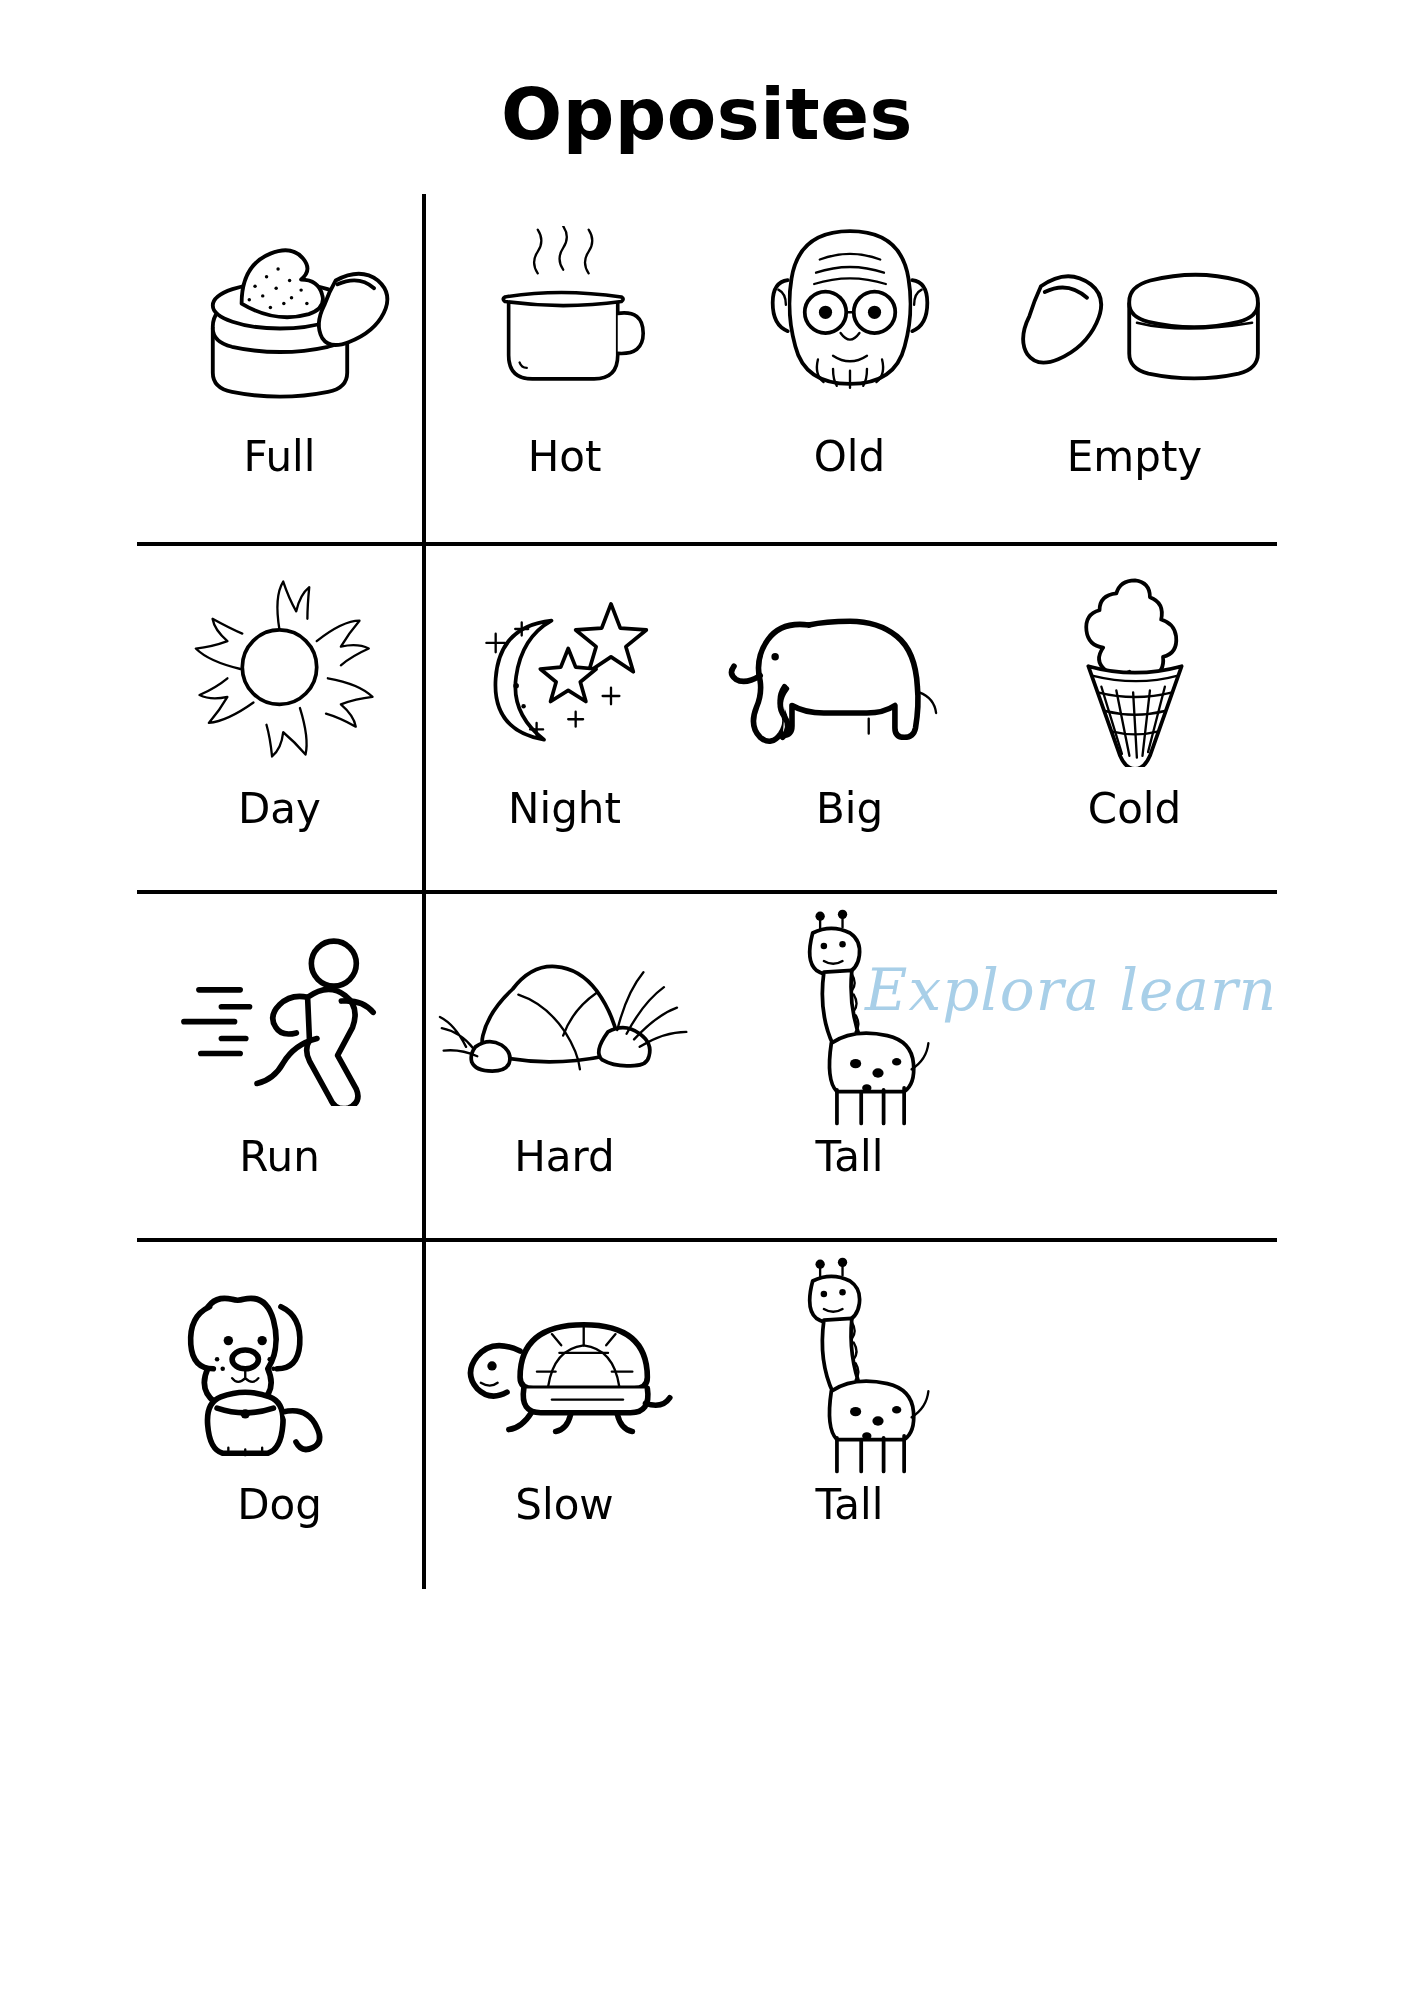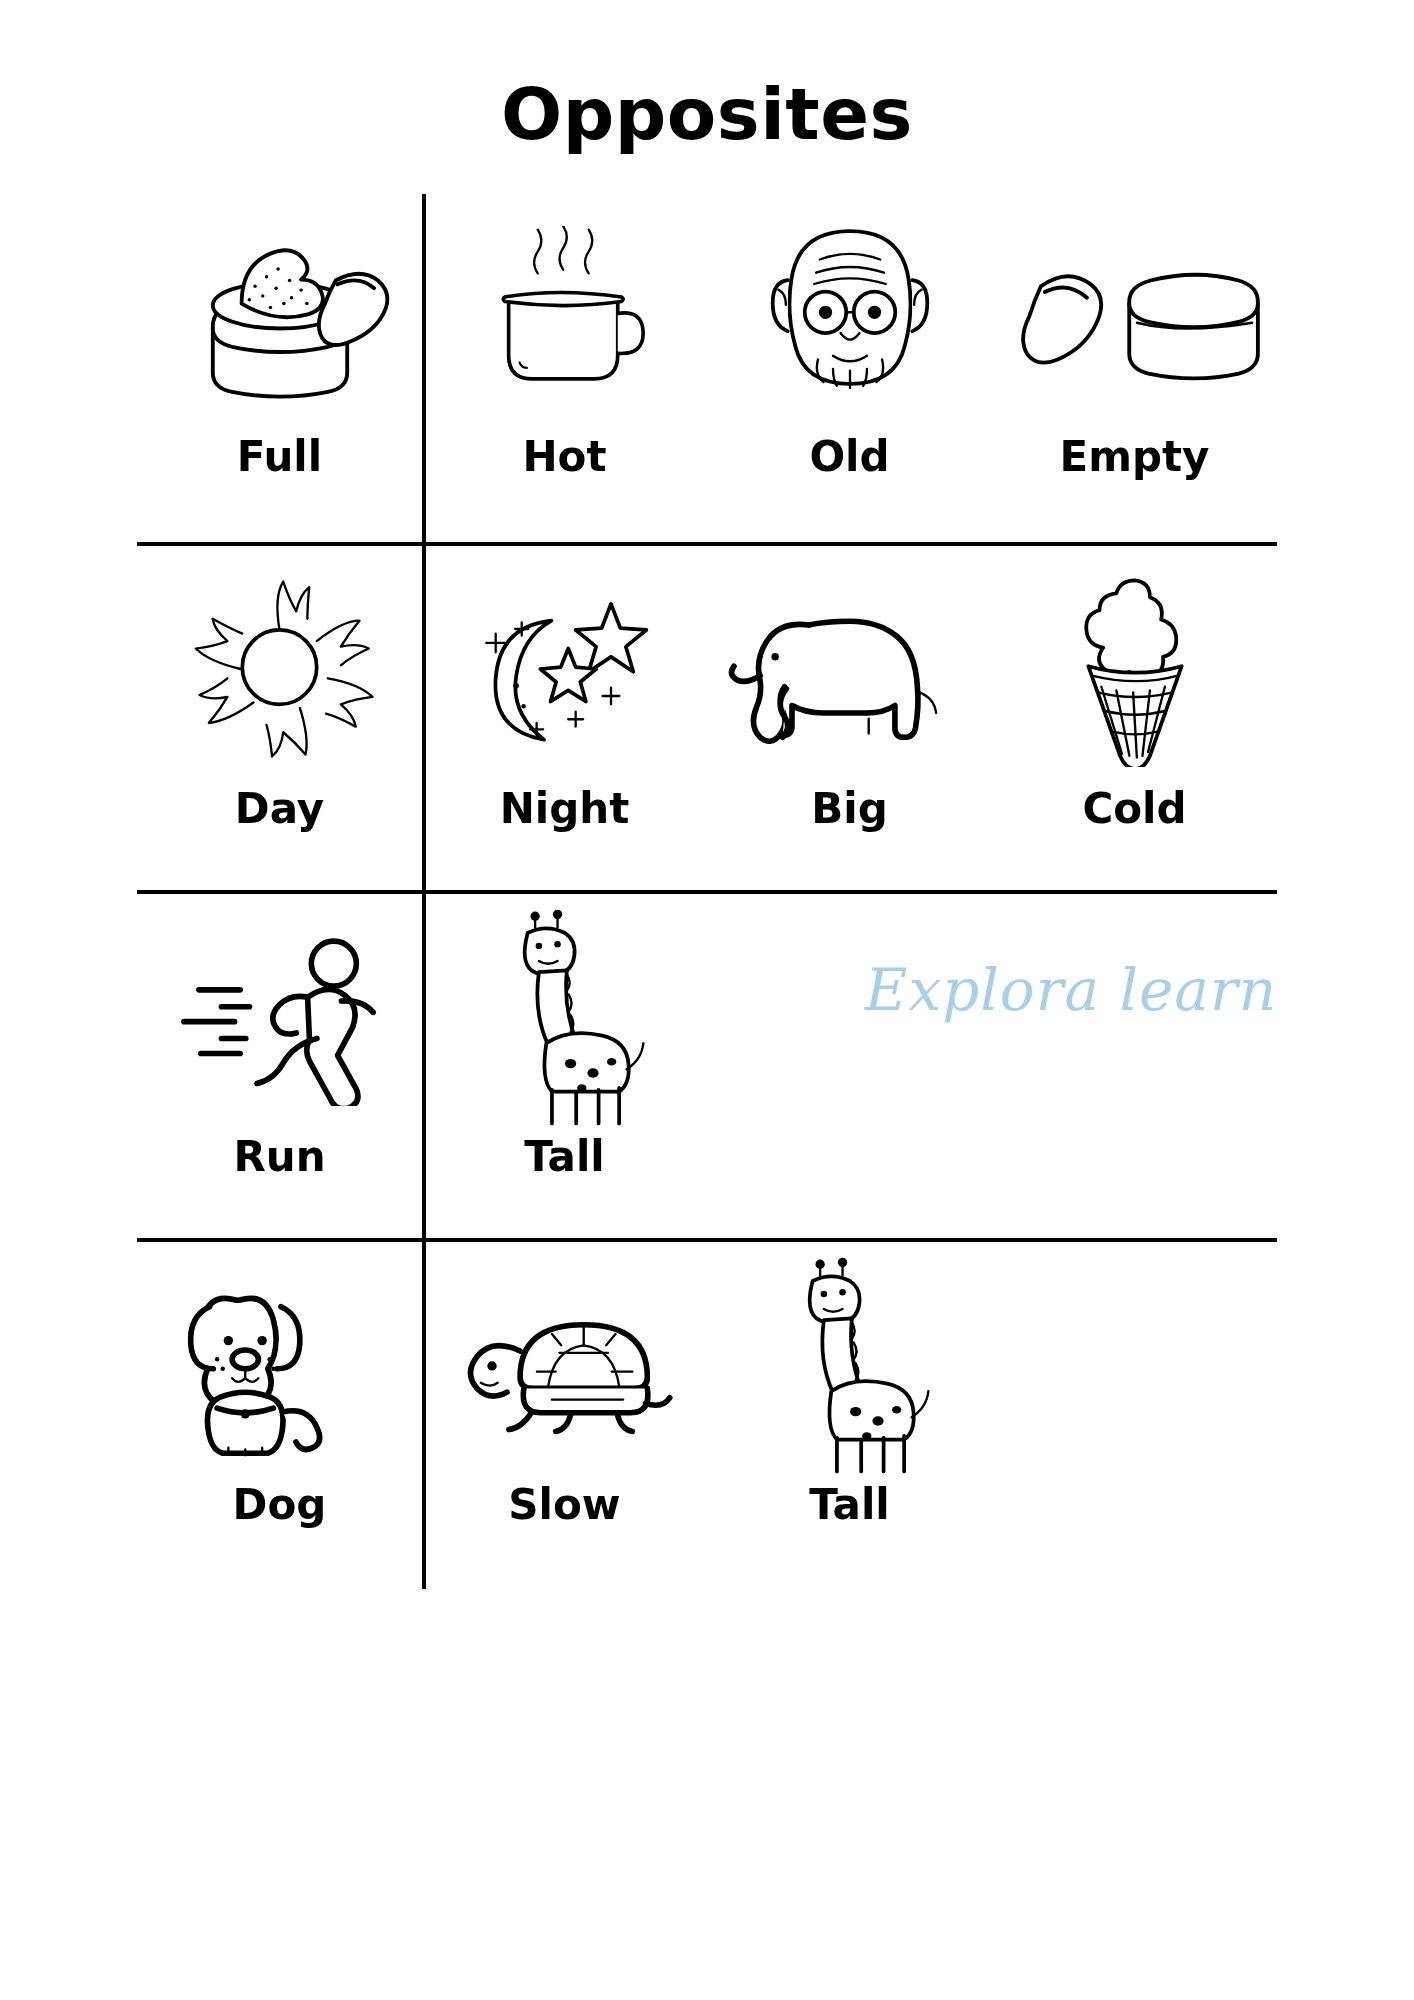--- a/index.html
+++ b/index.html
@@ -81,21 +81,21 @@
     justify-content: center;
     padding-top: 6px;
     box-sizing: border-box;
   }
   .art svg {
     display: block;
   }
   .label {
     font-family: "DejaVu Sans", sans-serif;
     font-size: 42px;
-    font-weight: 700;
+    font-weight: 400;
     line-height: 1;
     margin-top: 2px;
     text-align: center;
   }
 
   
   .vline {
     position: absolute;
     top: 0;
     bottom: 0;
@@ -332,20 +332,36 @@
               <path d="M18 100 h54"></path>
               <path d="M36 134 h42"></path>
               <path d="M58 84 h30"></path>
               <path d="M58 118 h26"></path>
             </g>
           </svg>
         </div>
         <div class="label">Run</div>
       </div>
 
+      <div class="cell">
+        <div class="art">
+          <svg viewBox="0 0 280 180" width="262" height="168">
+            <path class="fillw" d="M84 60 q20 -26 46 -24 q26 2 44 26 q16 22 22 48 q4 18 -14 22 q-60 12 -116 0 q-18 -4 -14 -22 q6 -26 32 -50 z"></path>
+            <path class="thin" d="M90 66 q30 10 50 40 q14 22 16 40"></path>
+            <path class="thin" d="M174 64 q-26 18 -36 46"></path>
+            <path class="fillw" d="M186 106 q18 -10 34 2 q14 10 10 24 q-2 10 -16 10 q-20 2 -34 -6 q-10 -8 6 -30 z"></path>
+            <path class="fillw" d="M44 122 q14 -10 28 -2 q12 8 8 20 q-4 8 -18 8 q-18 0 -22 -10 q-2 -8 4 -16 z"></path>
+            <g class="thin">
+              <path d="M196 104 q10 -40 28 -62 M206 108 q18 -34 40 -50 M214 114 q24 -26 46 -34 M220 122 q26 -16 50 -16"></path>
+              <path d="M34 122 q-12 -24 -28 -32 M42 124 q-14 -18 -34 -22 M46 132 q-18 -8 -36 -6"></path>
+            </g>
+          </svg>
+        </div>
+        <div class="label">Hard</div>
+      </div>
 
       <div class="cell">
         <div class="art">
           <svg viewBox="0 0 180 240" width="168" height="226">
             <path class="thin" d="M58 26 v-12 M82 24 v-12"></path>
             <circle class="solid" cx="58" cy="12" r="5"></circle>
             <circle class="solid" cx="82" cy="10" r="5"></circle>
             <path class="fillw" d="M50 30 q20 -10 40 0 q12 8 10 24 q-2 16 -16 20 q-18 4 -30 -4 q-12 -10 -4 -40 z"></path>
             <circle class="solid" cx="62" cy="44" r="3.5"></circle>
             <circle class="solid" cx="82" cy="42" r="3.5"></circle>

